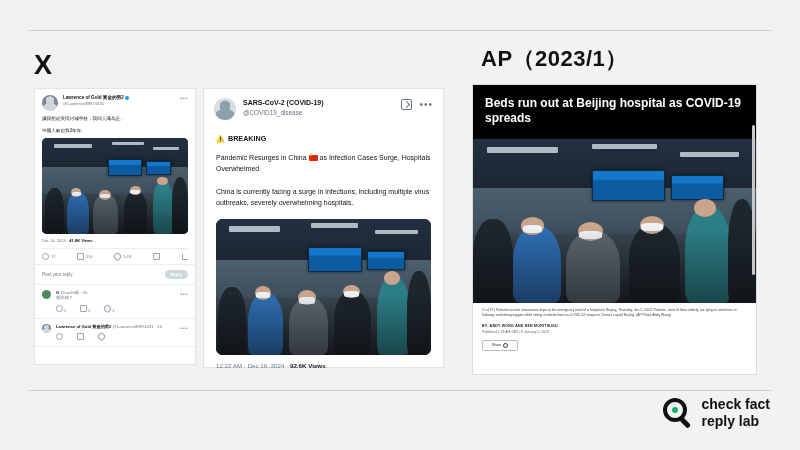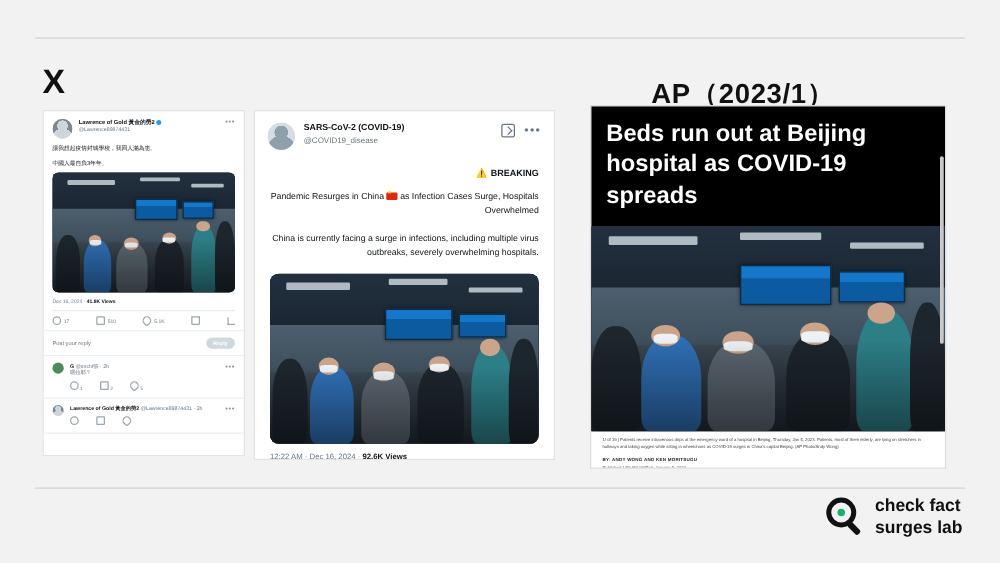--- a/index.html
+++ b/index.html
@@ -31,21 +31,21 @@
   .rule.bottom { top: 390px; }
 
   
   .panel-heading {
     position: absolute;
     font-weight: bold;
     color: #111;
     letter-spacing: 0.5px;
   }
   #heading-x { left: 34px; top: 50px; font-size: 27px; }
-  #heading-ap { left: 481px; top: 60px; font-size: 22px; margin-left: 40px; }
+  #heading-ap { left: 481px; top: 44px; font-size: 22px; }
 
   
   .x-card {
     position: absolute;
     left: 34px;
     top: 88px;
     width: 160px;
     height: 275px;
     background: #fff;
     border: 1px solid #e3e3e3;
@@ -151,21 +151,21 @@
   .mid-ic-sq {
     width: 9px; height: 9px; border: 1px solid #687684; border-radius: 2px;
     position: relative;
   }
   .mid-ic-sq:after {
     content: ""; position: absolute; left: 2px; top: 2px; width: 4px; height: 4px;
     border-top: 1px solid #687684; border-right: 1px solid #687684;
     transform: rotate(45deg);
   }
   .mid-dots { font-size: 10px; line-height: 6px; letter-spacing: 1px; }
-  .mid-body { padding: 2px 12px 0 12px; text-align: right; }
+  .mid-body { padding: 2px 12px 0 12px; }
   .mid-breaking {
     font-size: 7.2px; font-weight: bold; color: #0f1419; margin: 6px 0 9px 0;
   }
   .mid-warn { margin-right: 3px; }
   .mid-para {
     font-size: 7px; color: #0f1419; line-height: 1.62; margin: 0 0 11px 0;
   }
   .flagcn {
     display: inline-block; width: 9px; height: 6px; background: #de2910;
     border-radius: 1px; vertical-align: -1px; position: relative;
@@ -189,21 +189,21 @@
     left: 472px;
     top: 84px;
     width: 283px;
     height: 289px;
     background: #fff;
     border: 1px solid #dcdcdc;
     overflow: hidden;
   }
   .ap-headline {
     background: #000; color: #fff; padding: 11px 12px 12px 12px;
-    font-size: 19px; font-weight: bold; line-height: 1.28;
+    font-size: 12px; font-weight: bold; line-height: 1.28;
   }
   .ap-photo {
     width: 283px; height: 164px; background: #1b2733; position: relative;
   }
   .ap-caption {
     font-size: 3.4px; color: #444; line-height: 1.5; padding: 5px 9px 0 9px;
   }
   .ap-byline {
     font-size: 3.6px; color: #222; font-weight: bold; padding: 6px 9px 0 9px;
     letter-spacing: .2px;
@@ -509,17 +509,17 @@
   </div>
 
   <div class="logo-wrap">
     <div class="logo-mark">
       <div class="ring"></div>
       <div class="dot"></div>
       <div class="handle"></div>
     </div>
     <div class="logo-text">
       <div>check fact</div>
-      <div>surges lab</div>
+      <div>reply lab</div>
     </div>
   </div>
 
 </div>
 
 </body></html>

